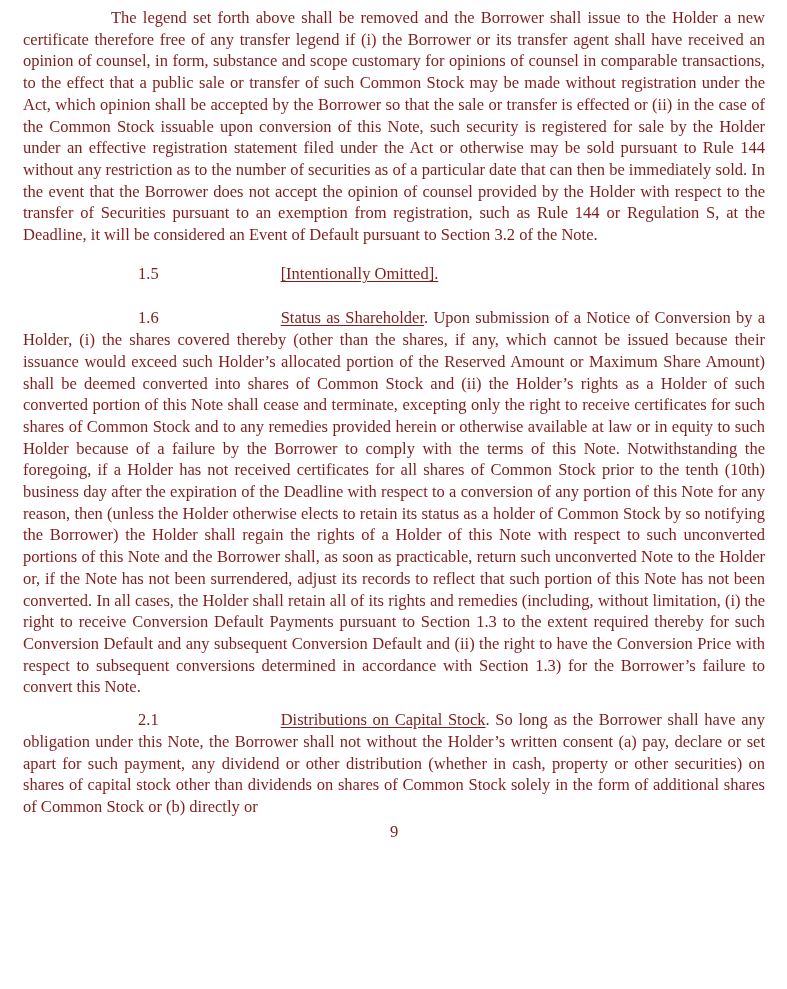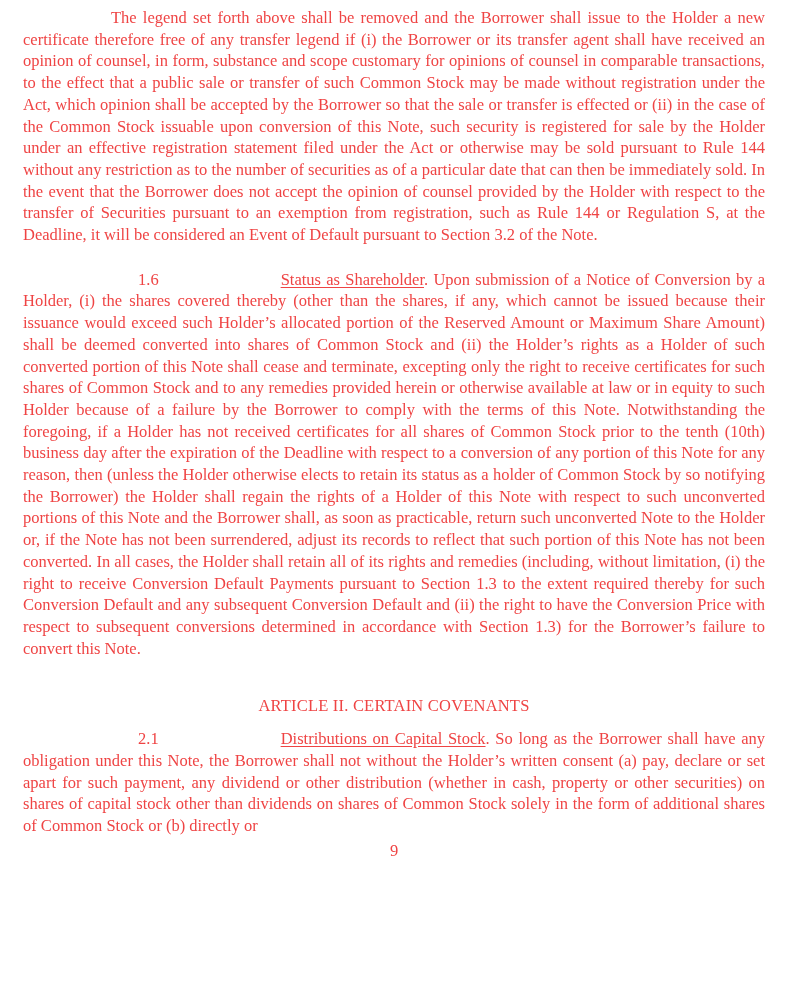--- a/index.html
+++ b/index.html
@@ -7,21 +7,21 @@
     padding: 0;
     background: #ffffff;
   }
   .page {
     position: relative;
     width: 787px;
     height: 989px;
     box-sizing: border-box;
     padding: 7px 22px 0 23px;
     background: #ffffff;
-    color: #ef4444;
+    color: #7f1d1d;
     font-family: "Liberation Serif", "DejaVu Serif", serif;
     font-size: 16.5px;
     line-height: 21.7px;
     overflow: hidden;
   }
   .para {
     margin: 0;
     text-align: justify;
   }
   .intro {
@@ -61,26 +61,28 @@
     text-align: center;
   }
 </style>
 </head>
 <body>
 
 <div class="page">
 
   <p class="para intro">The legend set forth above shall be removed and the Borrower shall issue to the Holder a new certificate therefore free of any transfer legend if (i) the Borrower or its transfer agent shall have received an opinion of counsel, in form, substance and scope customary for opinions of counsel in comparable transactions, to the effect that a public sale or transfer of such Common Stock may be made without registration under the Act, which opinion shall be accepted by the Borrower so that the sale or transfer is effected or (ii) in the case of the Common Stock issuable upon conversion of this Note, such security is registered for sale by the Holder under an effective registration statement filed under the Act or otherwise may be sold pursuant to Rule 144 without any restriction as to the number of securities as of a particular date that can then be immediately sold. In the event that the Borrower does not accept the opinion of counsel provided by the Holder with respect to the transfer of Securities pursuant to an exemption from registration, such as Rule 144 or Regulation S, at the Deadline, it will be considered an Event of Default pursuant to Section 3.2 of the Note.</p>
 
+  <p class="para section-para sec-15">
+    <span class="sec-num">1.5</span><span class="tab"></span><span class="underline">[Intentionally Omitted].</span>
+  </p>
 
   <p class="para section-para sec-16">
     <span class="sec-num">1.6</span><span class="tab"></span><span class="underline">Status as Shareholder</span><span>. Upon submission of a Notice of Conversion by a Holder, (i) the shares covered thereby (other than the shares, if any, which cannot be issued because their issuance would exceed such Holder’s allocated portion of the Reserved Amount or Maximum Share Amount) shall be deemed converted into shares of Common Stock and (ii) the Holder’s rights as a Holder of such converted portion of this Note shall cease and terminate, excepting only the right to receive certificates for such shares of Common Stock and to any remedies provided herein or otherwise available at law or in equity to such Holder because of a failure by the Borrower to comply with the terms of this Note. Notwithstanding the foregoing, if a Holder has not received certificates for all shares of Common Stock prior to the tenth (10th) business day after the expiration of the Deadline with respect to a conversion of any portion of this Note for any reason, then (unless the Holder otherwise elects to retain its status as a holder of Common Stock by so notifying the Borrower) the Holder shall regain the rights of a Holder of this Note with respect to such unconverted portions of this Note and the Borrower shall, as soon as practicable, return such unconverted Note to the Holder or, if the Note has not been surrendered, adjust its records to reflect that such portion of this Note has not been converted. In all cases, the Holder shall retain all of its rights and remedies (including, without limitation, (i) the right to receive Conversion Default Payments pursuant to Section 1.3 to the extent required thereby for such Conversion Default and any subsequent Conversion Default and (ii) the right to have the Conversion Price with respect to subsequent conversions determined in accordance with Section 1.3) for the Borrower’s failure to convert this Note.</span>
   </p>
 
-  <h2 class="article-heading">ARTICLE II. CERTAIN COVENANTS</h2>
 
   <p class="para section-para sec-21">
     <span class="sec-num">2.1</span><span class="tab"></span><span class="underline">Distributions on Capital Stock</span><span>. So long as the Borrower shall have any obligation under this Note, the Borrower shall not without the Holder’s written consent (a) pay, declare or set apart for such payment, any dividend or other distribution (whether in cash, property or other securities) on shares of capital stock other than dividends on shares of Common Stock solely in the form of additional shares of Common Stock or (b) directly or</span>
   </p>
 
   <div class="page-number">9</div>
 
 </div>
 
 </body></html>

